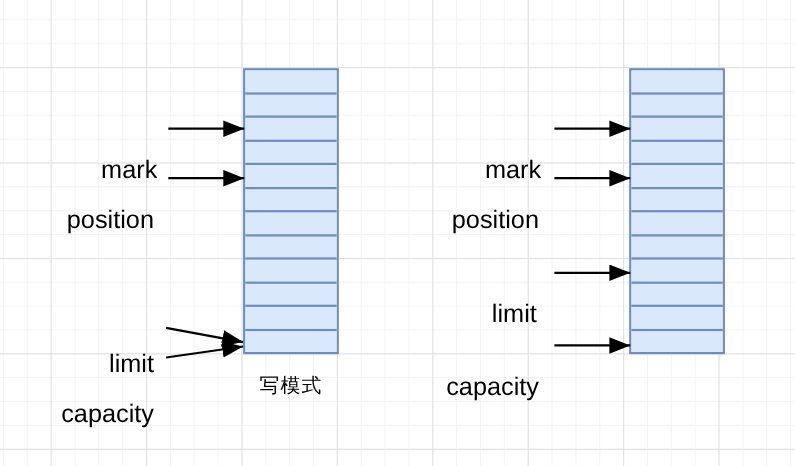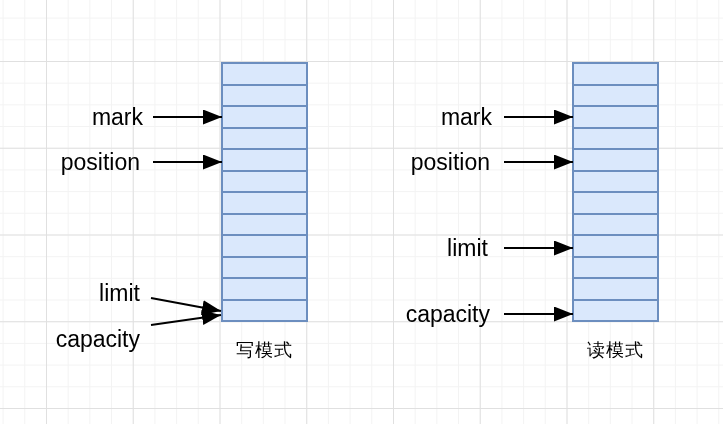--- a/index.html
+++ b/index.html
@@ -42,20 +42,21 @@
   .cell { flex: 1; background: #dae8fc; }
   .cell + .cell { border-top: 2px solid #6c8ebf; }
 
   .ptr-label {
     position: absolute;
     font-size: 23px;
     line-height: 26px;
     white-space: nowrap;
     text-align: right;
     color: #000;
+    margin-top: 37px;
   }
 
   .mode-title {
     position: absolute;
     top: 336px;
     width: 101px;
     font-size: 18px;
     line-height: 28px;
     text-align: center;
     letter-spacing: 1px;
@@ -110,21 +111,20 @@
   <div class="ptr-label" style="right:583px; top:149px;">position</div>
   <div class="ptr-label" style="right:583px; top:280px;">limit</div>
   <div class="ptr-label" style="right:583px; top:326px;">capacity</div>
 
   <div class="ptr-label" style="right:231px; top:104px;">mark</div>
   <div class="ptr-label" style="right:233px; top:149px;">position</div>
   <div class="ptr-label" style="right:235px; top:235px;">limit</div>
   <div class="ptr-label" style="right:233px; top:301px;">capacity</div>
 
   <div class="mode-title left">写模式</div>
-  <div class="mode-title right">读模式</div>
 
   <svg class="arrow-layer" viewBox="0 0 723 424" xmlns="http://www.w3.org/2000/svg">
     <defs>
       <marker id="ah" markerUnits="userSpaceOnUse" markerWidth="20" markerHeight="16" refX="19" refY="7.5" orient="auto">
         <path d="M0,0 L19,7.5 L0,15 Z" fill="#000"></path>
       </marker>
     </defs>
     <g stroke="#000" stroke-width="2">
       <line x1="153" y1="117" x2="222" y2="117" marker-end="url(#ah)"></line>
       <line x1="153" y1="162" x2="222" y2="162" marker-end="url(#ah)"></line>

